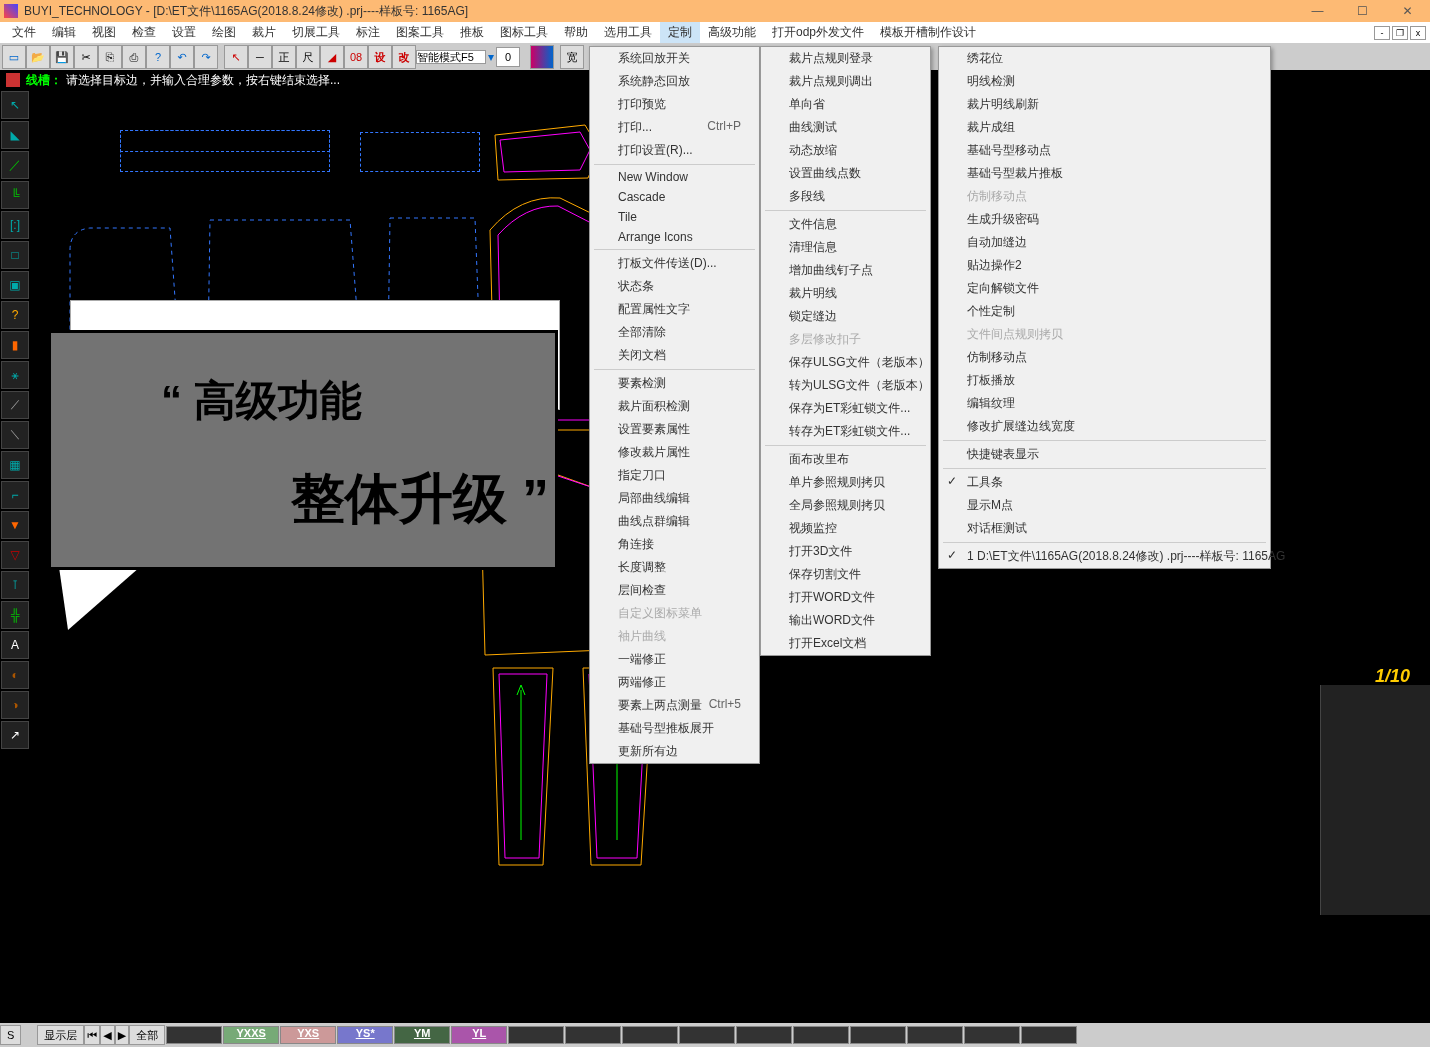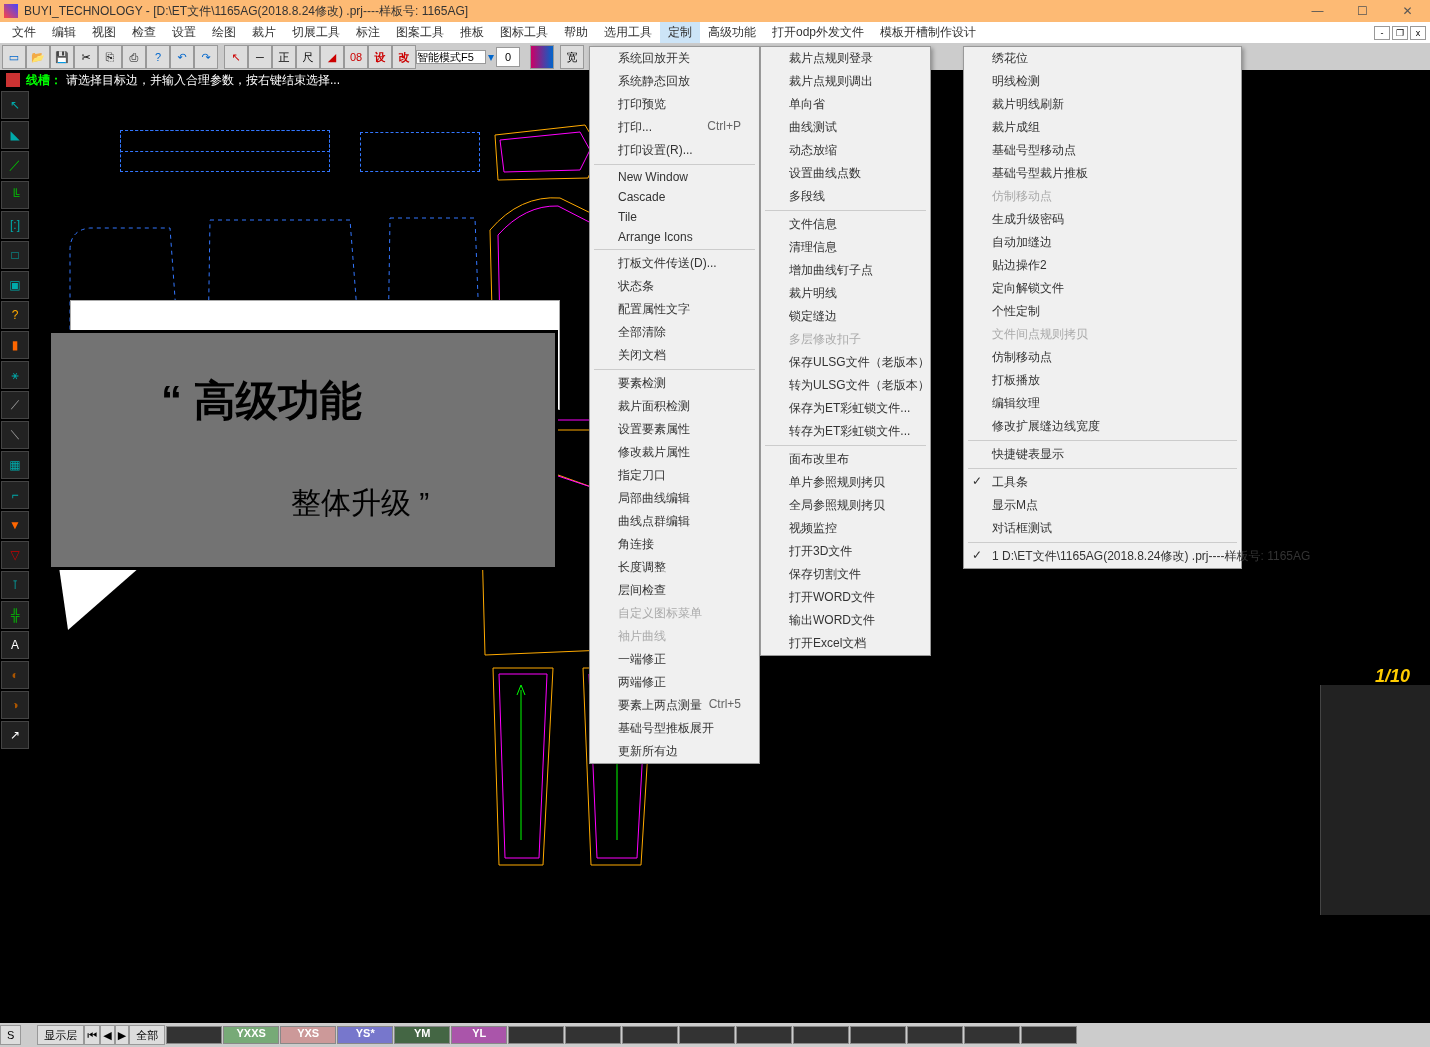--- a/index.html
+++ b/index.html
@@ -27,24 +27,24 @@
 .dd-item { padding: 3px 28px 3px 28px; color: #333; font-size: 12px; white-space: nowrap; cursor: default; position: relative; min-height: 19px; }
 .dd-item.disabled { color: #aaa; }
 .dd-item .shortcut { position: absolute; right: 18px; color: #666; }
 .dd-item .check { position: absolute; left: 8px; }
 .dd-sep { height: 1px; background: #ccc; margin: 2px 4px; }
 .callout { position: absolute; left: 48px; top: 330px; width: 510px; height: 240px; background: #737373; border: 3px solid #000; }
 .callout-shadow { position: absolute; left: 70px; top: 300px; width: 490px; height: 110px; background: #fff; border: 1px solid #aaa; }
 .callout-tail { position: absolute; left: 58px; top: 560px; width: 0; height: 0; border-top: 70px solid #fff; border-left: 10px solid transparent; border-right: 80px solid transparent; }
 .callout-tail-border { position: absolute; left: 54px; top: 557px; width: 0; height: 0; border-top: 78px solid #000; border-left: 12px solid transparent; border-right: 88px solid transparent; }
 .callout-text1 { position: absolute; left: 110px; top: 40px; font-size: 42px; font-weight: bold; }
-.callout-text2 { position: absolute; left: 240px; top: 130px; font-size: 30px; font-weight: normal; margin-top: 20px; }
+.callout-text2 { position: absolute; left: 240px; top: 130px; font-size: 54px; font-weight: bold; }
 .footer { position: absolute; left: 0; bottom: 0; right: 0; height: 24px; background: #ccc; display: flex; align-items: center; }
 .footer-cell { padding: 2px 6px; border: 1px solid #999; font-size: 11px; background: #ddd; height: 20px; display: flex; align-items: center; }
-.size-box { width: 56px; height: 18px; text-align: center; font-size: 11px; color: #fff; font-weight: bold; border: 1px solid #888; margin-left: 1px; }
+.size-box { width: 56px; height: 18px; text-align: center; font-size: 11px; color: #fff; font-weight: bold; border: 1px solid #888; margin-left: 1px; text-decoration: underline; }
 .pattern { position: absolute; border: 1px dashed; }
 svg.piece { position: absolute; }
 </style>
 </head>
 <body>
 
 <div class="titlebar">
   <div class="titlebar-icon"></div>
   <div class="titlebar-text">BUYI_TECHNOLOGY - [D:\ET文件\1165AG(2018.8.24修改)  .prj----样板号: 1165AG]</div>
   <div class="win-controls">
@@ -254,21 +254,21 @@
     <div class="dd-item"><span>面布改里布</span></div>
     <div class="dd-item"><span>单片参照规则拷贝</span></div>
     <div class="dd-item"><span>全局参照规则拷贝</span></div>
     <div class="dd-item"><span>视频监控</span></div>
     <div class="dd-item"><span>打开3D文件</span></div>
     <div class="dd-item"><span>保存切割文件</span></div>
     <div class="dd-item"><span>打开WORD文件</span></div>
     <div class="dd-item"><span>输出WORD文件</span></div>
     <div class="dd-item"><span>打开Excel文档</span></div>
   </div>
-<div class="dropdown" id="dd3" style="left:963px;top:46px;width:279px">
+<div class="dropdown" id="dd3" style="left:938px;top:46px;width:333px">
     <div class="dd-item"><span>绣花位</span></div>
     <div class="dd-item"><span>明线检测</span></div>
     <div class="dd-item"><span>裁片明线刷新</span></div>
     <div class="dd-item"><span>裁片成组</span></div>
     <div class="dd-item"><span>基础号型移动点</span></div>
     <div class="dd-item"><span>基础号型裁片推板</span></div>
     <div class="dd-item disabled"><span>仿制移动点</span></div>
     <div class="dd-item"><span>生成升级密码</span></div>
     <div class="dd-item"><span>自动加缝边</span></div>
     <div class="dd-item"><span>贴边操作2</span></div>

